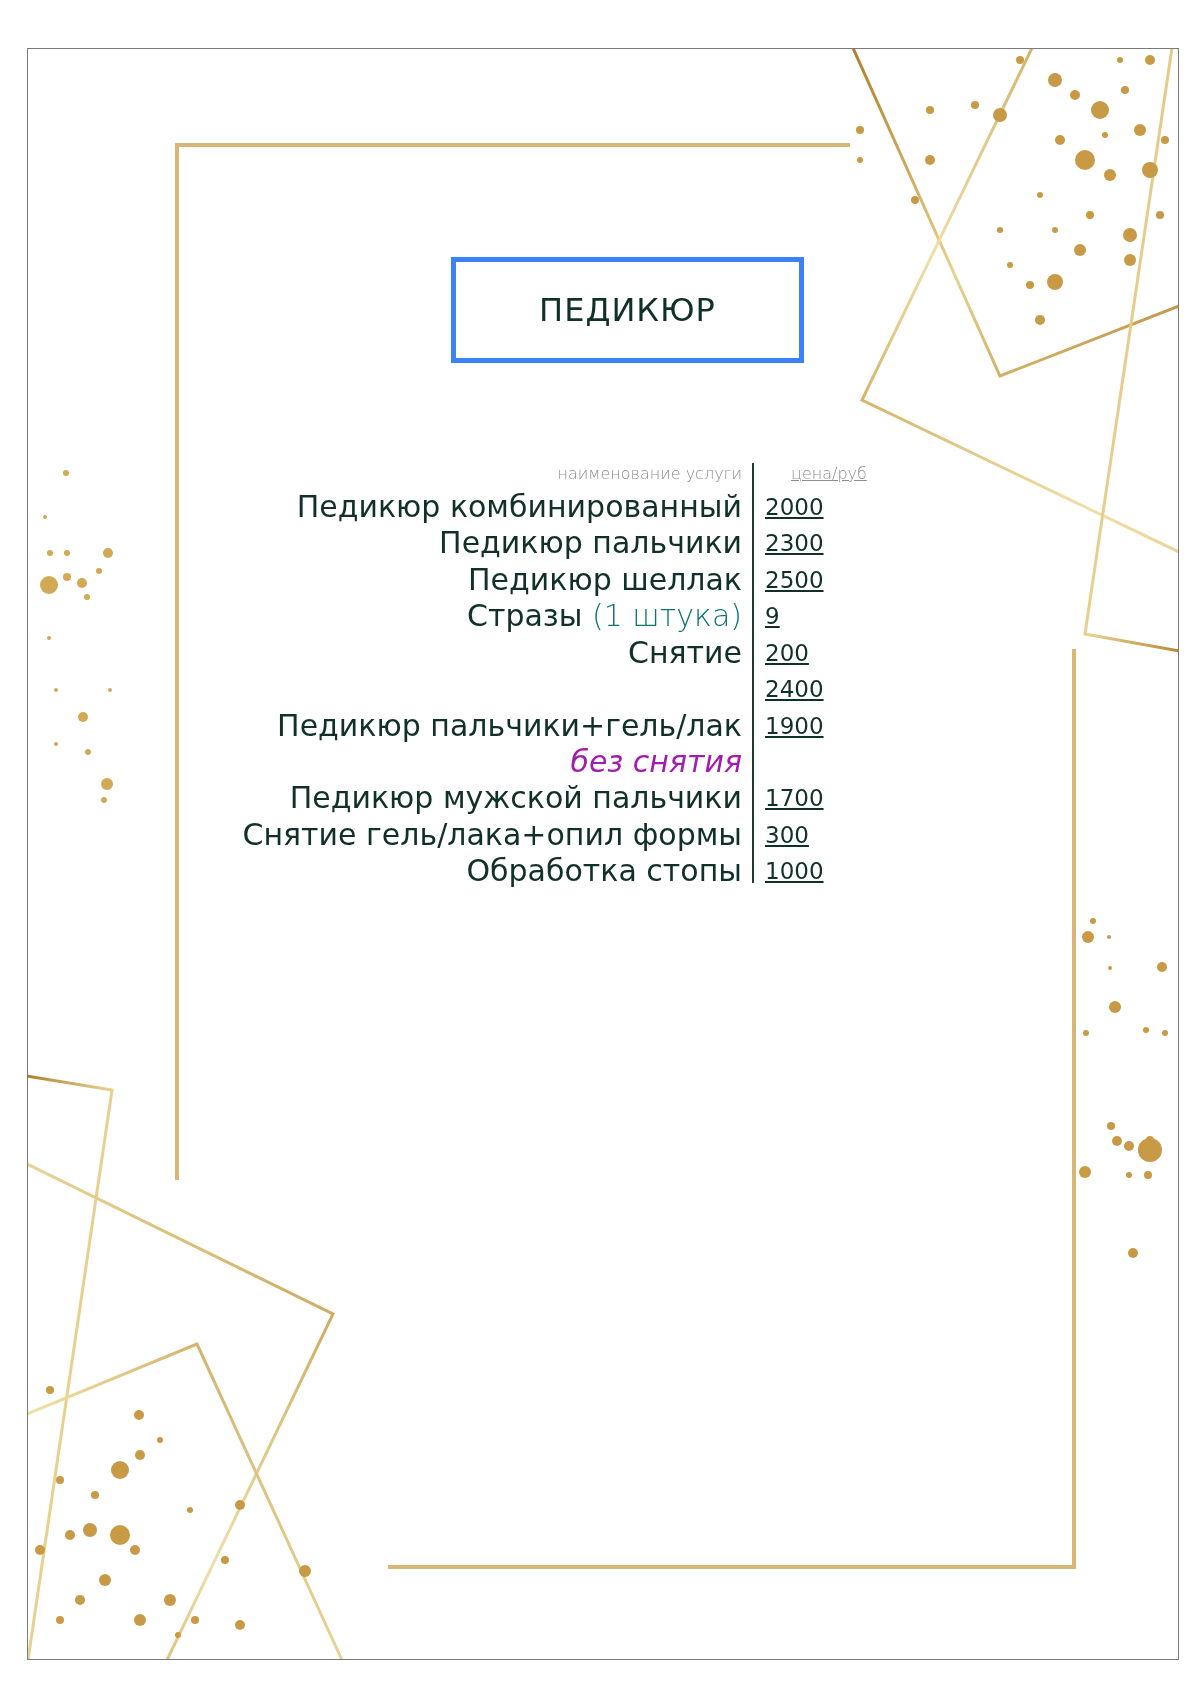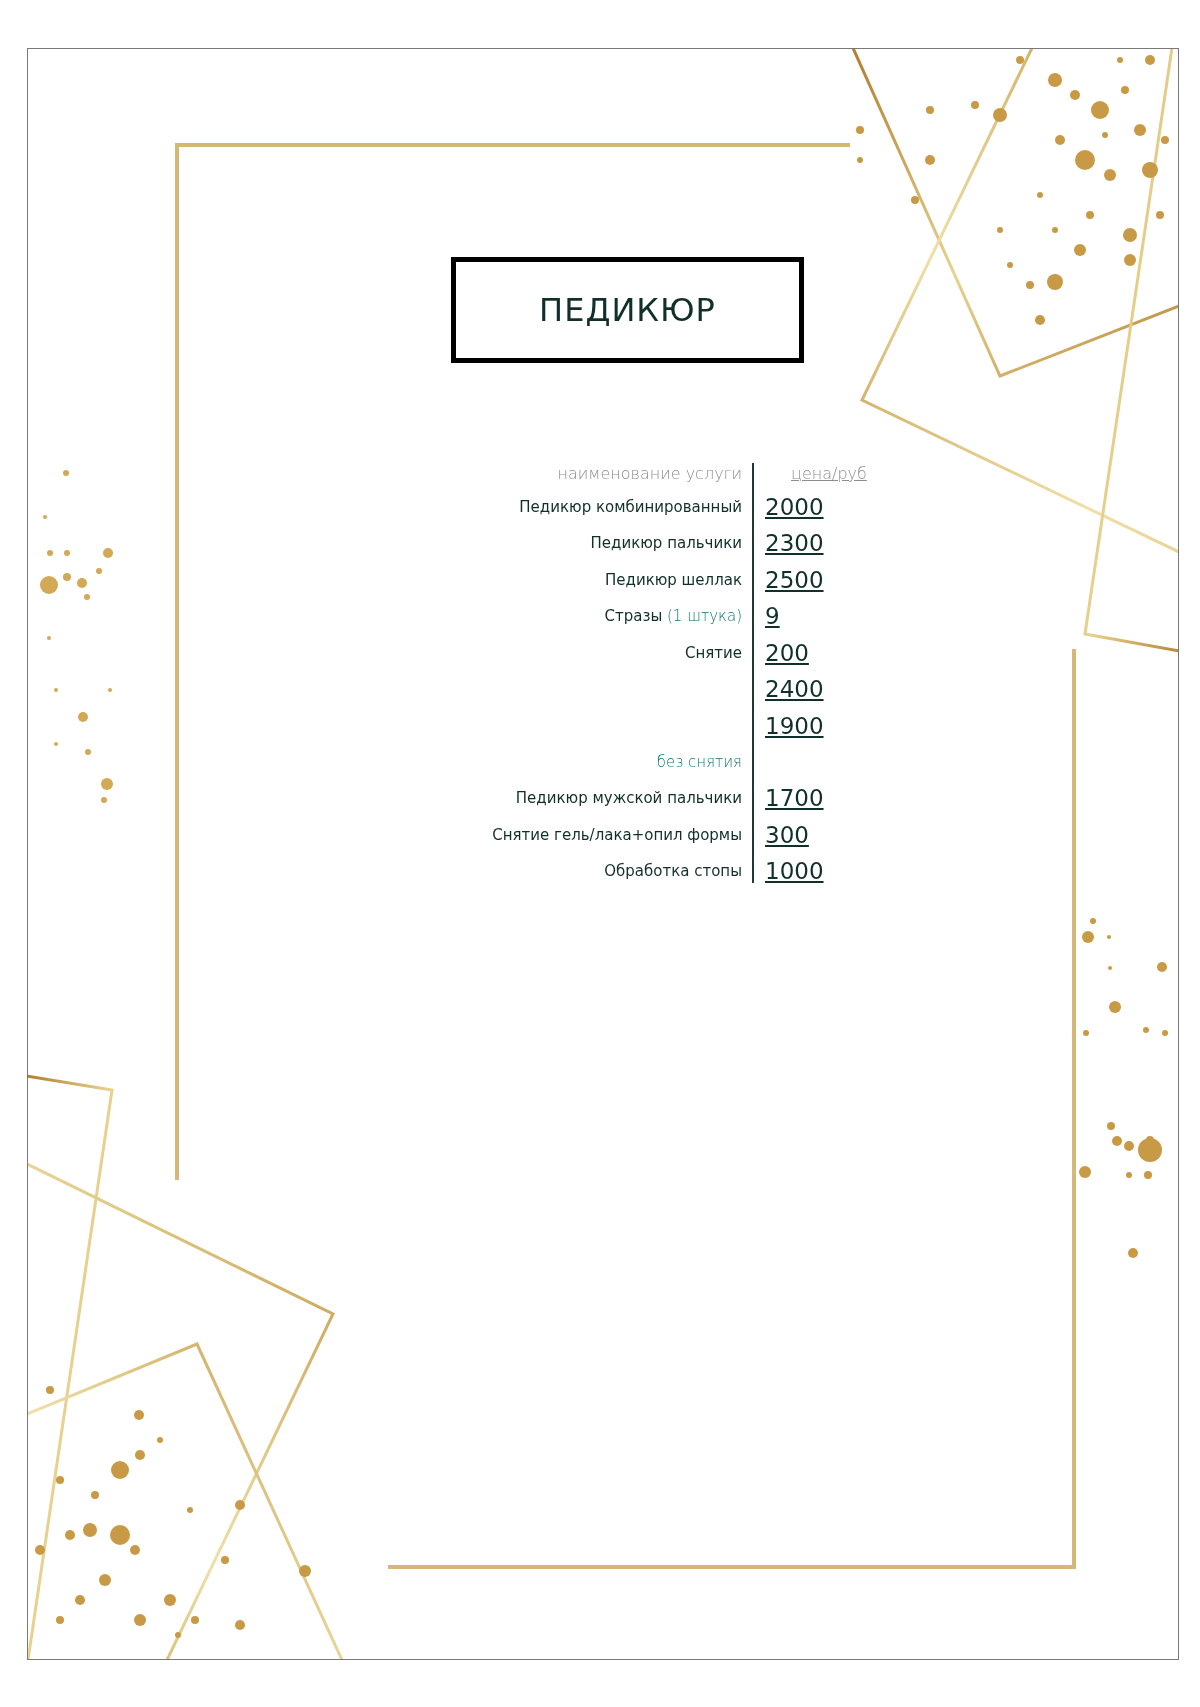--- a/index.html
+++ b/index.html
@@ -2,33 +2,33 @@
 <html><head>
 <meta charset="utf-8">
 <style>
   html, body { margin: 0; padding: 0; background: #ffffff; }
   body { width: 1200px; height: 1707px; position: relative; overflow: hidden;
          font-family: "DejaVu Sans", sans-serif; }
   .page { position: absolute; left: 27px; top: 48px; width: 1152px; height: 1612px;
           border: 1px solid #7a7a7a; box-sizing: border-box; background: #fff; overflow: hidden; }
   svg.deco { position: absolute; left: 0; top: 0; width: 1200px; height: 1707px; pointer-events: none; }
   .title-box { position: absolute; left: 451px; top: 257px; width: 353px; height: 106px;
-               border: 5px solid #000000; box-sizing: border-box;
+               border: 5px solid #3b82f6; box-sizing: border-box;
                display: flex; align-items: center; justify-content: center; }
   .title-text { font-family: "DejaVu Sans", sans-serif; font-size: 32px; color: #12302a;
                 letter-spacing: 1px; font-weight: 400; }
   .menu { position: absolute; left: 200px; top: 455px; width: 700px; }
   .divider { position: absolute; left: 752px; top: 463px; width: 2px; height: 420px; background: #1f3a34; }
   .row { position: absolute; left: 0; height: 36px; width: 700px; }
   .name { position: absolute; right: calc(700px - 542px); top: 0; white-space: nowrap; text-align: right;
-          font-size: 15px; color: #12302a; line-height: 36px; }
+          font-size: 30px; color: #12302a; line-height: 36px; }
   .price { position: absolute; left: 565px; top: 0; white-space: nowrap; font-size: 23px; color: #12302a; line-height: 36px; text-decoration: underline; }
   .hdr .name, .hdr .price { font-size: 16px; color: #8d8d8d; font-weight: 300; margin-left: 26px; }
   .note { color: #0f766e; font-weight: 300; }
-  .sub .name { color: #0f766e; }
+  .sub .name { color: #a21caf; font-style: italic; }
 </style>
 </head>
 <body>
 
 <div class="page"></div>
 
 <svg class="deco" viewBox="0 0 1200 1707">
   <defs>
     <linearGradient id="g1" x1="0" y1="0" x2="1" y2="1">
       <stop offset="0" stop-color="#b07f2e"></stop>
@@ -200,20 +200,21 @@
     <span class="price">9</span>
   </div>
   <div class="row" style="top:180px">
     <span class="name"><span>Снятие</span></span>
     <span class="price">200</span>
   </div>
   <div class="row" style="top:216px">
     <span class="price">2400</span>
   </div>
   <div class="row" style="top:253px">
+    <span class="name"><span>Педикюр пальчики+гель/лак</span></span>
     <span class="price">1900</span>
   </div>
   <div class="row sub" style="top:289px">
     <span class="name note">без снятия</span>
     <span class="price"></span>
   </div>
   <div class="row" style="top:325px">
     <span class="name"><span>Педикюр мужской пальчики</span></span>
     <span class="price">1700</span>
   </div>

